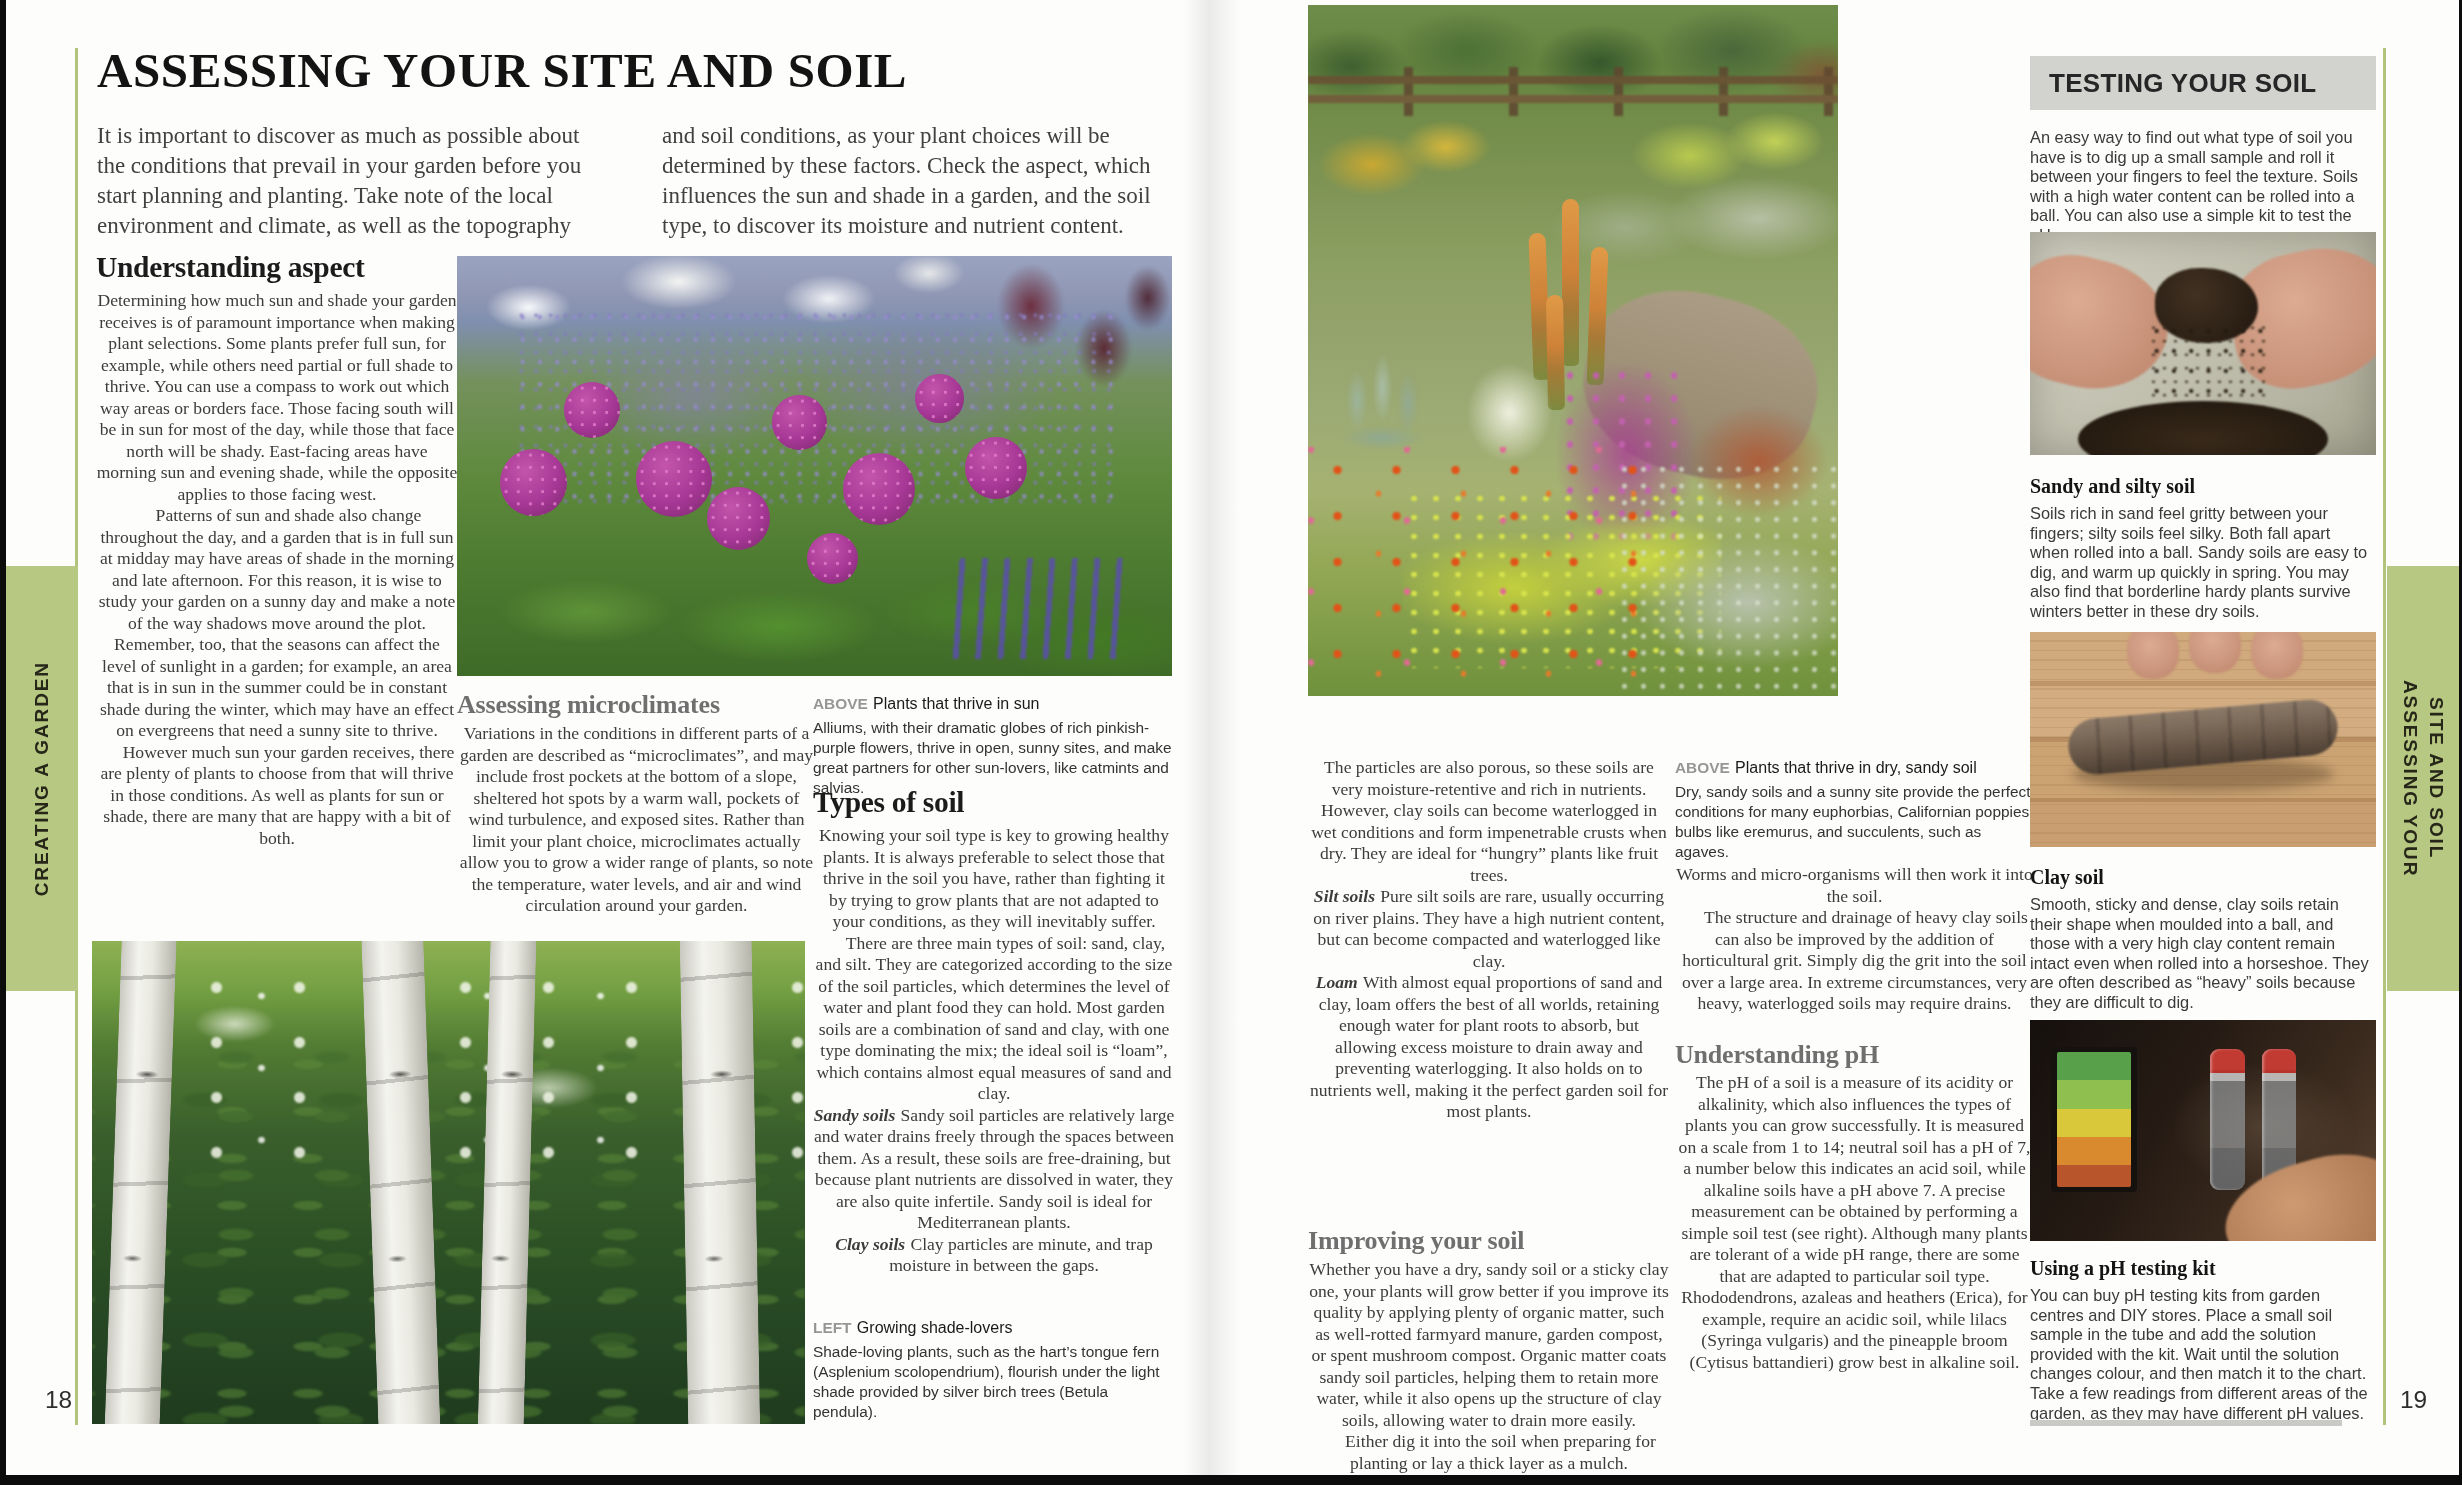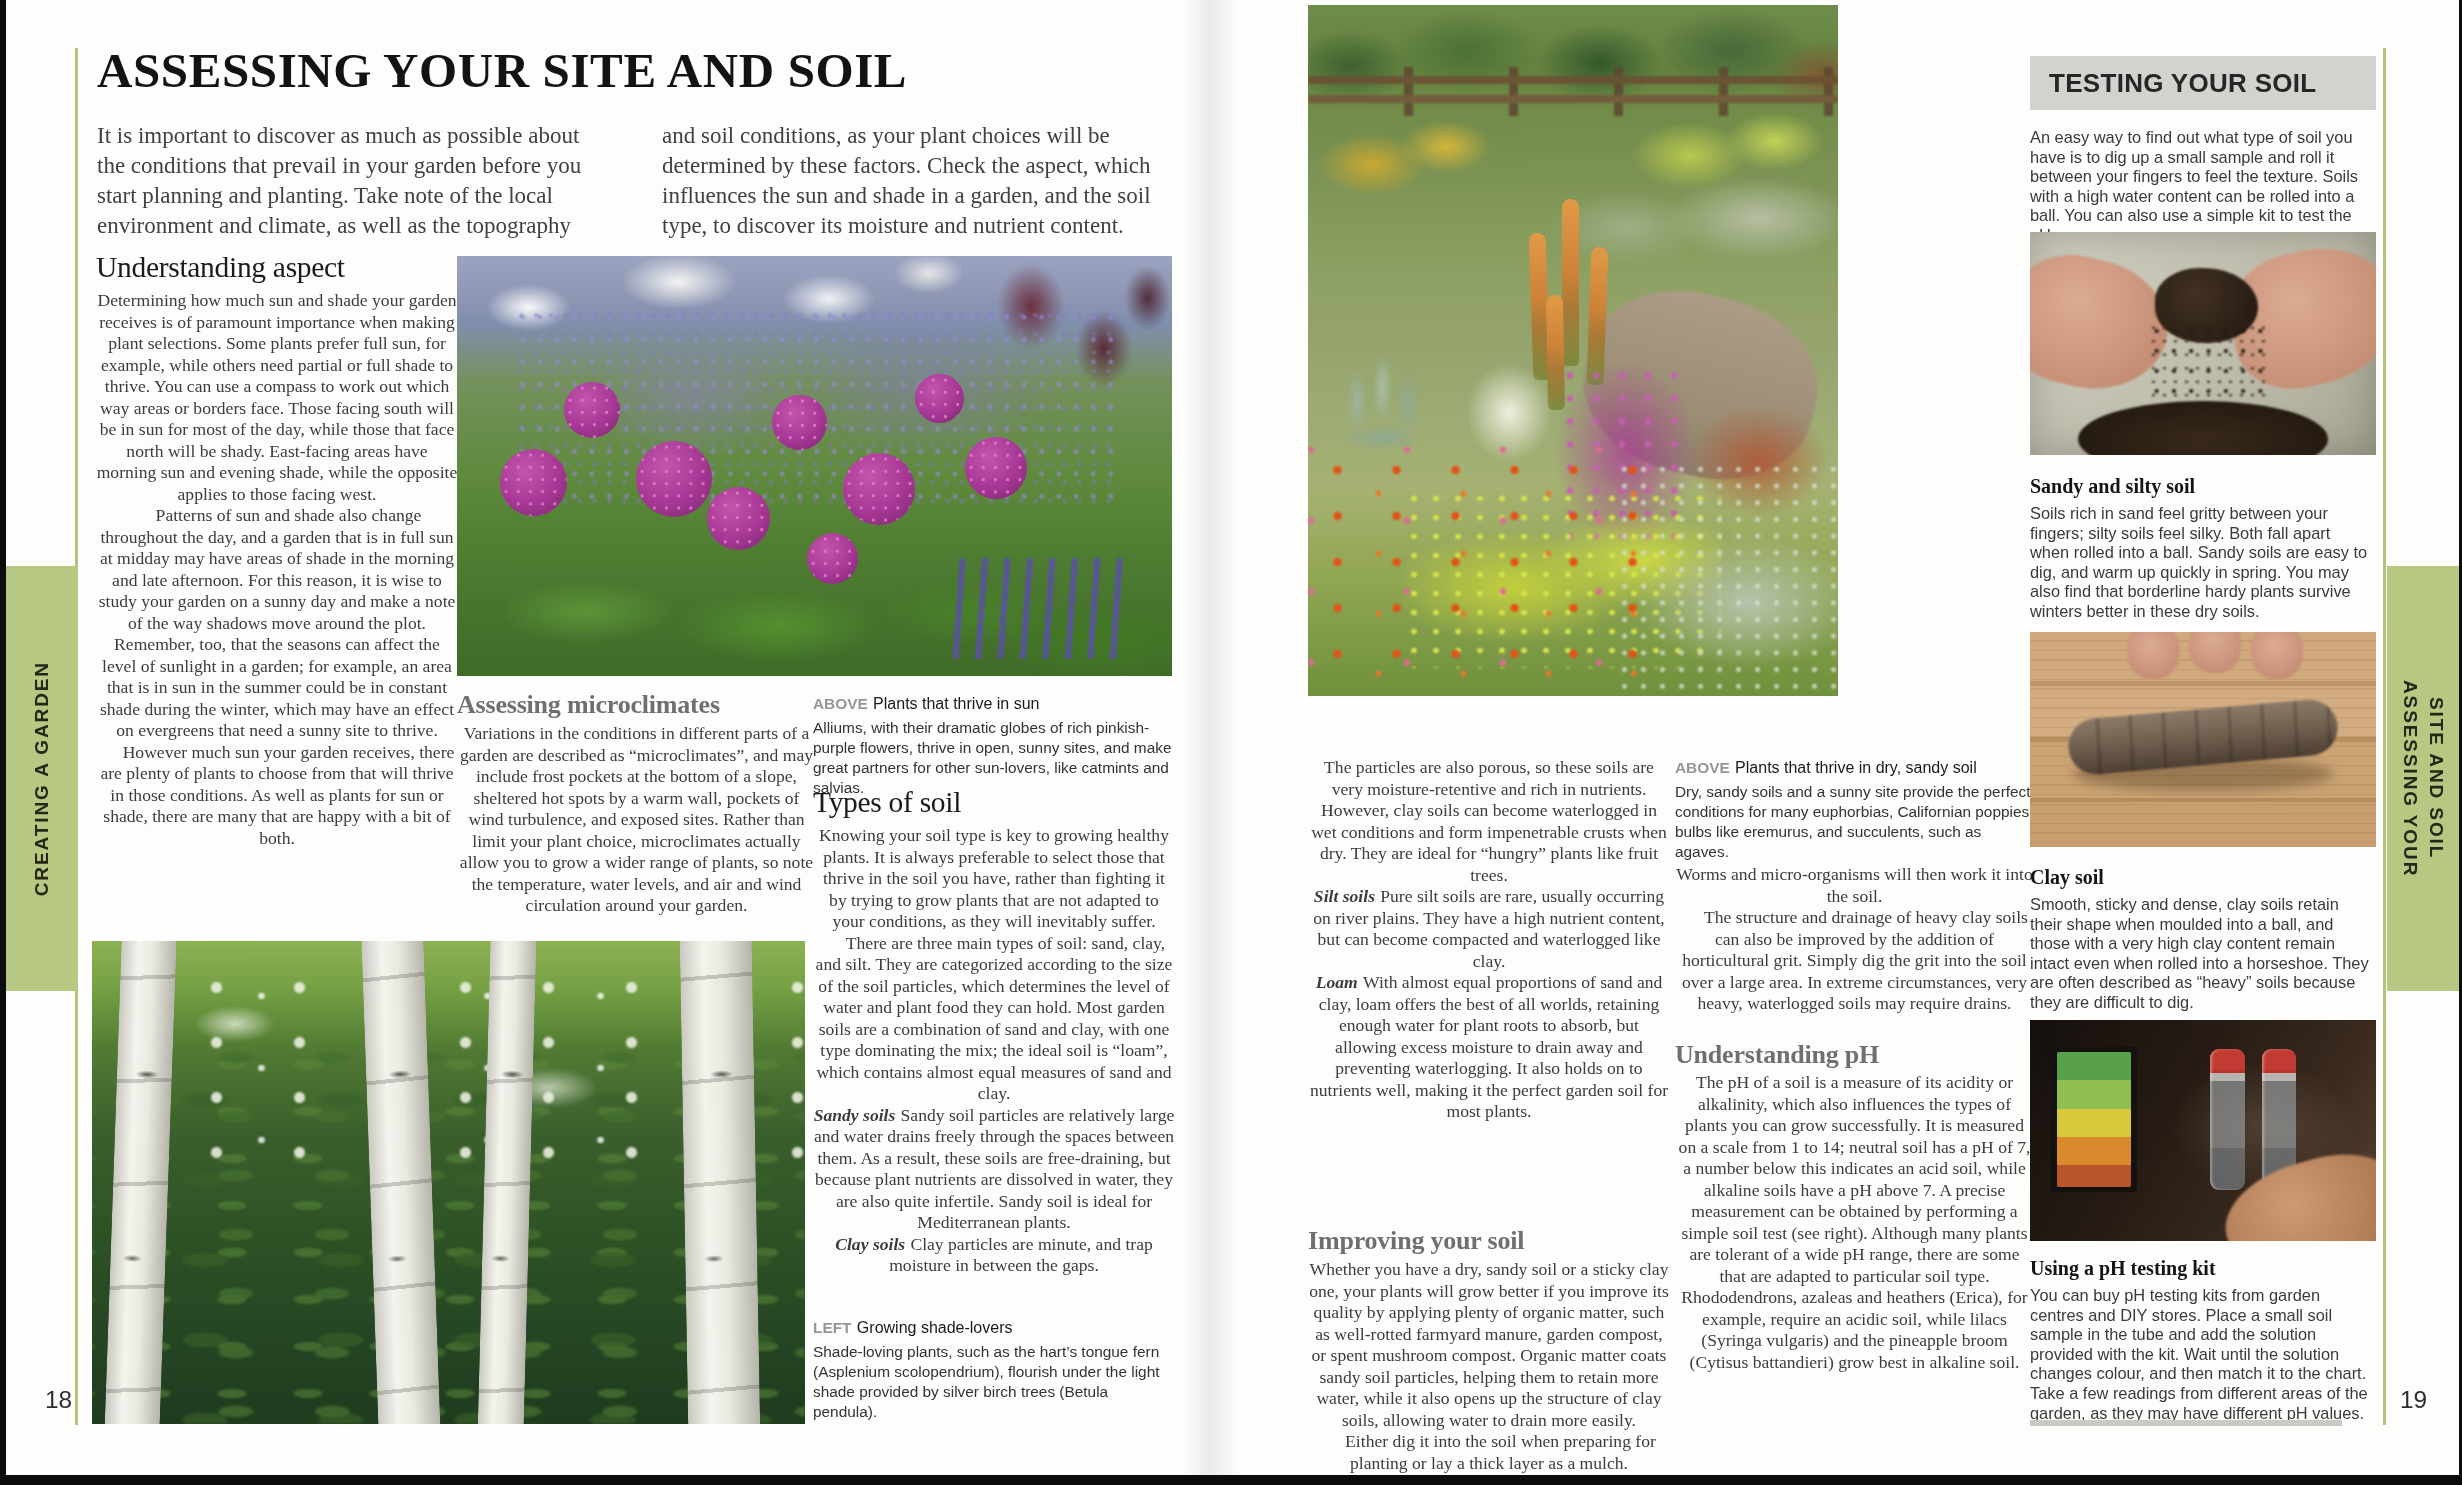--- a/index.html
+++ b/index.html
@@ -19,21 +19,21 @@
   .tab{width:72px;top:566px;height:425px;background:#b6c881;display:flex;align-items:center;justify-content:center}
   .tab-left{left:6.4px}.tab-right{left:2387px}
   .tab span{writing-mode:vertical-rl;font-weight:bold;font-size:19px;letter-spacing:1.9px;color:#262619;white-space:nowrap}
   .tab-left span{transform:rotate(180deg)}
   .tab-right{gap:3.8px}
   .pagenum{font-size:24.4px;color:#2e2e2e}
   
   .serif{font-family:"Liberation Serif","DejaVu Serif",serif}
   .title{font-size:49px;letter-spacing:0.6px;color:#131313;white-space:nowrap}
   .intro{font-size:23px;line-height:30px;color:#414141;width:513px}
-  .h-big{font-size:29.5px;font-weight:normal;color:#1b1b1b;letter-spacing:-0.3px}
+  .h-big{font-size:29.5px;font-weight:bold;color:#1b1b1b;letter-spacing:-0.3px}
   .h-grey{font-size:26px;font-weight:bold;color:#6f6f6f;letter-spacing:-0.2px}
   .body{font-size:17.6px;line-height:21.5px;color:#3c3c3c;text-align:center}
   .body p.ind{text-indent:23px}
   .lab{font-weight:bold;font-style:italic;padding-right:.3em}
   .ital{}
   .cap{width:359px;font-size:15.4px;line-height:20px;color:#333}
   .cap .cap-label{color:#969696;font-weight:bold;padding-right:.35em}
   .cap .cap-title{color:#1a1a1a;font-weight:normal;font-size:16px}
   .cap .cap-body{margin-top:3.8px}
   

